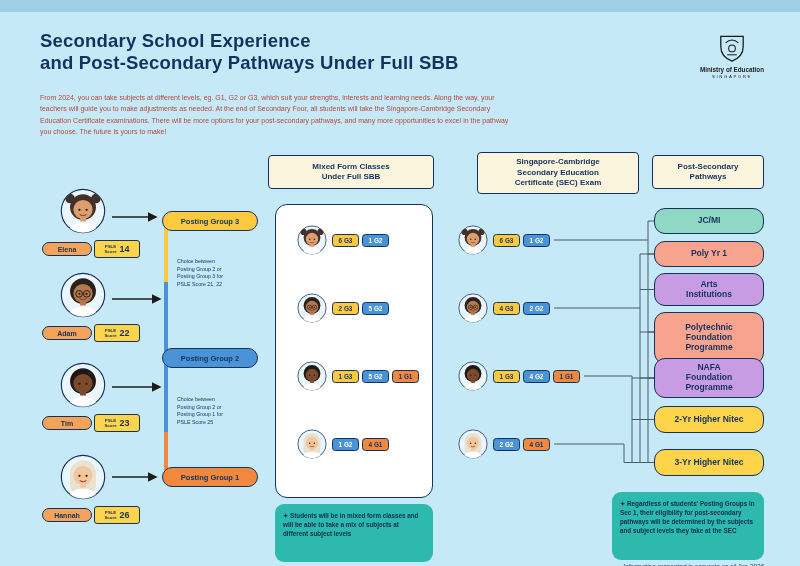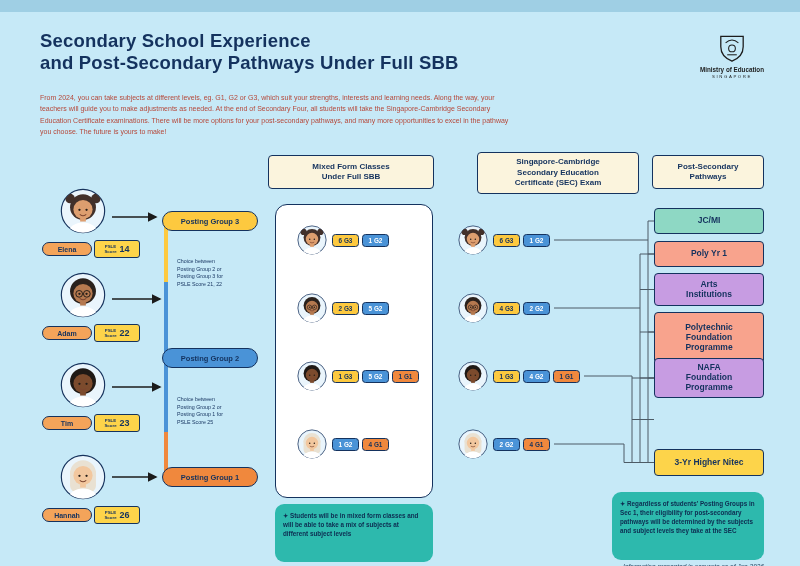--- a/index.html
+++ b/index.html
@@ -33,21 +33,21 @@
   #mixed-box{position:absolute;left:275px;top:192px;width:158px;height:294px;background:#fff;border:1.6px solid #14325e;border-radius:12px;z-index:1}
   .mrow,.sec-row{position:absolute;display:flex;align-items:center;gap:5px;z-index:2}
   .chips{display:flex;gap:3px}
   .chip{height:13px;min-width:27px;padding:0 3px;border:1px solid #14325e;border-radius:3.5px;display:flex;align-items:center;justify-content:center;font-size:6.4px;font-weight:800}
   .chip.g3{background:var(--g3,#fdc93f);color:#14325e}
   .chip.g2{background:var(--g2,#4a93d7);color:#fff}
   .chip.g1{background:var(--g1,#f0883d);color:#14325e}
   .note{position:absolute;background:#2db9ad;border-radius:9px;color:#0d2b50;font-weight:700;font-size:6.3px;line-height:1.45;padding:7px 8px;z-index:2}
   #note-mixed{left:275px;top:492px;width:158px;height:58px}
   #note-path{left:612px;top:480px;width:152px;height:68px}
-  .pathway{position:absolute;left:654px;width:110px;border:1.6px solid #14325e;border-radius:4px;display:flex;align-items:center;justify-content:center;text-align:center;font-size:8.5px;font-weight:800;line-height:1.15;z-index:2;color:#14325e}
+  .pathway{position:absolute;left:654px;width:110px;border:1.6px solid #14325e;border-radius:11px;display:flex;align-items:center;justify-content:center;text-align:center;font-size:8.5px;font-weight:800;line-height:1.15;z-index:2;color:#14325e}
 </style>
 </head>
 <body>
 
 <div id="page">
 
   <svg id="wires">
     <defs>
       <marker id="arrow" markerWidth="8" markerHeight="8" refX="5" refY="3" orient="auto">
         <path d="M0,0 L6,3 L0,6 z" fill="#1b1b1b"></path>
@@ -436,19 +436,20 @@
   <div class="pathway preline" style="top: 196px; height: 26px; background: rgb(142, 216, 196);">JC/MI</div>
   <div class="pathway preline" style="top: 229px; height: 26px; background: rgb(248, 163, 141);">Poly Yr 1</div>
   <div class="pathway preline" style="top: 261px; height: 33px; background: rgb(199, 156, 226);">Arts
 Institutions</div>
   <div class="pathway preline" style="top: 300px; height: 52px; background: rgb(248, 163, 141);">Polytechnic
 Foundation
 Programme</div>
   <div class="pathway preline" style="top: 346px; height: 40px; background: rgb(199, 156, 226);">NAFA
 Foundation
 Programme</div>
+  <div class="pathway preline" style="top: 394px; height: 27px; background: rgb(253, 212, 74);">2-Yr Higher Nitec</div>
   <div class="pathway preline" style="top: 437px; height: 27px; background: rgb(253, 212, 74);">3-Yr Higher Nitec</div>
 
   <div class="note" id="note-path" style="background: rgb(45, 185, 173);">✦  Regardless of students' Posting Groups in Sec 1, their eligibility for post-secondary pathways will be determined by the subjects and subject levels they take at the SEC</div>
 
   <div id="footer">Information presented is accurate as of Jan 2026</div>
 
 </div>
 
 </body></html>

